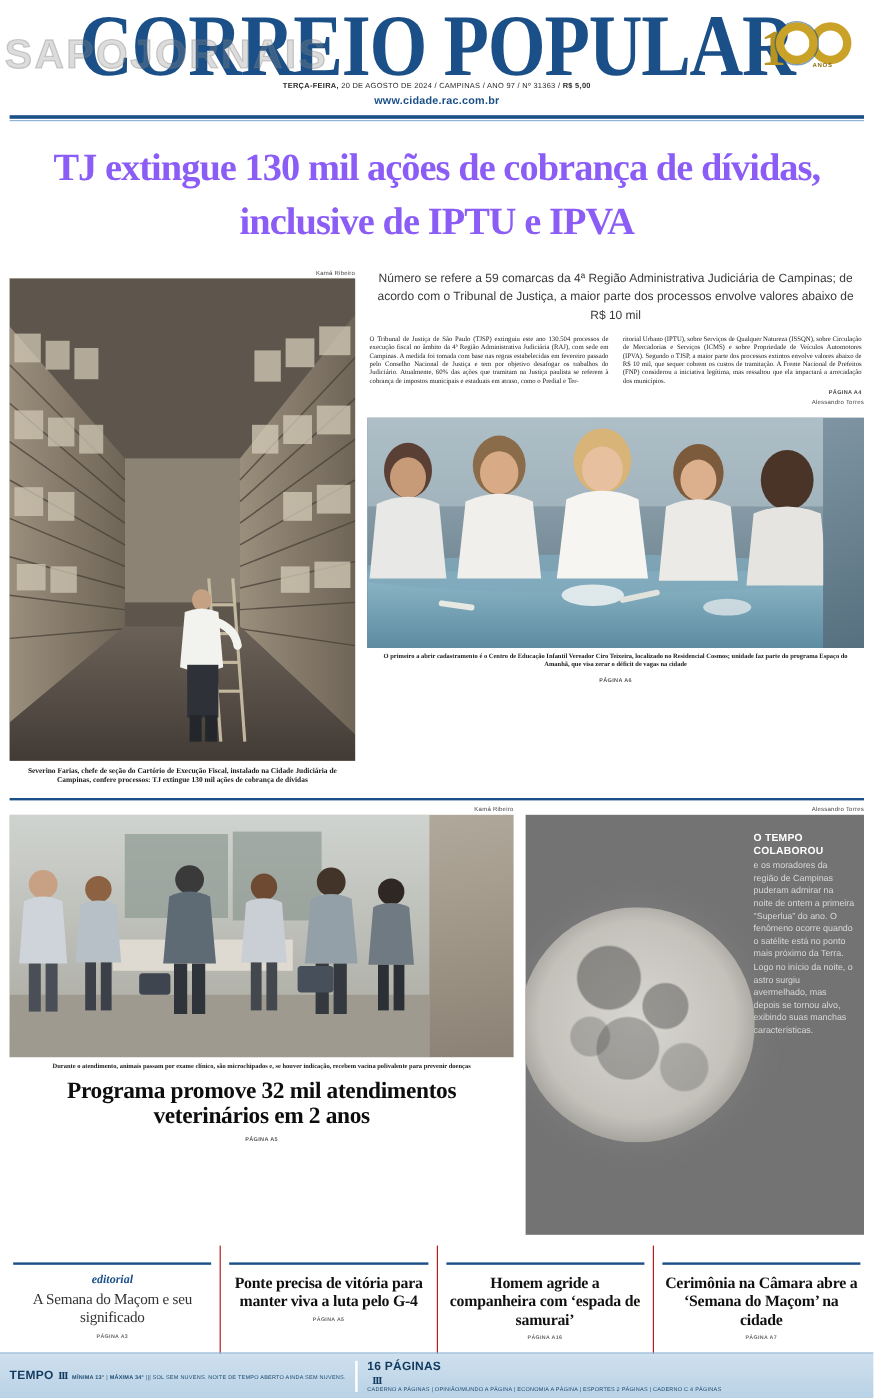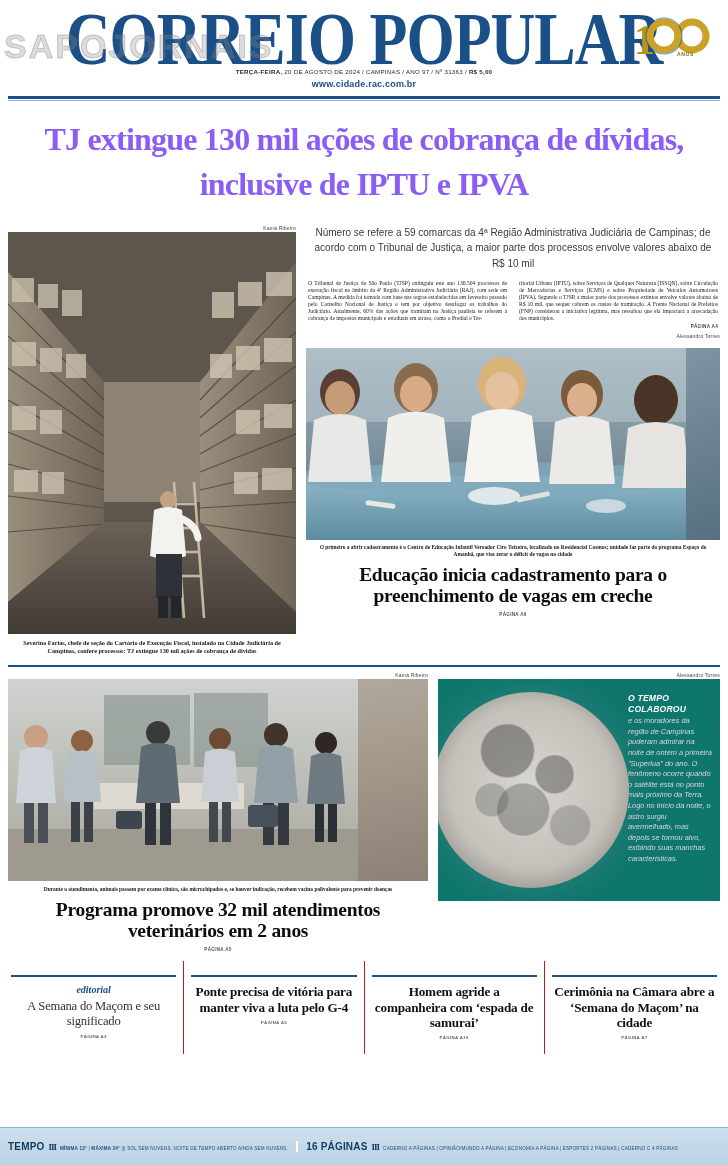--- a/index.html
+++ b/index.html
@@ -124,22 +124,22 @@
     font-size:5.4px; line-height:7.2px; text-align:center; font-weight:700;
     color:#1a1a1a; margin-top:5px; padding:0 14px;
   }
   .vet-head{
     text-align:center; font-weight:700; font-size:19.5px; line-height:21px;
     margin-top:6px; letter-spacing:-.3px; color:#0d0d0d;
   }
 
   
   .moon-panel{
-    width:100%; height:222px; background:#0f766e; position:relative;
-    display:flex; overflow:hidden;font-style:italic;
+    width:100%; height:350px; background:#737373; position:relative;
+    display:flex; overflow:hidden;
   }
   .moon-stage{ flex:1; position:relative; }
   .moon-disc{
     position:absolute; left:50%; top:50%; transform:translate(-50%,-50%);
     width:196px; height:196px; border-radius:50%;
     background:
       radial-gradient(circle at 38% 30%, rgba(60,60,60,.45) 0 14%, rgba(0,0,0,0) 15%),
       radial-gradient(circle at 62% 42%, rgba(55,55,55,.40) 0 11%, rgba(0,0,0,0) 12%),
       radial-gradient(circle at 46% 60%, rgba(70,70,70,.35) 0 16%, rgba(0,0,0,0) 17%),
       radial-gradient(circle at 30% 55%, rgba(80,80,80,.30) 0 9%, rgba(0,0,0,0) 10%),
@@ -177,21 +177,21 @@
   }
 
   
   .footer{
     position:absolute; left:0; right:0; bottom:0; height:38px;
     display:flex; align-items:center;
     background:linear-gradient(180deg,#cfe0ee 0%,#b9d2e6 100%);
     border-top:1px solid #8fb4d4;
   }
   .foot-seg{ display:flex; align-items:baseline; padding:0 8px; white-space:nowrap; }
-  .foot-seg.b2{ border-left:2px solid #ffffff; }
+  .foot-seg.b2{ border-left:2px solid #ffffff;flex-direction:column; }
   .foot-lab{
     font-family:"Liberation Sans", sans-serif; font-weight:700;
     font-size:10px; color:#123a5e; letter-spacing:.2px;
   }
   .foot-bars{ color:#123a5e; font-weight:700; font-size:9px; padding:0 4px; letter-spacing:-1px;}
   .foot-det{
     font-family:"Liberation Sans", sans-serif; font-size:4.6px;
     color:#1d4b72; letter-spacing:.2px;
   }
   .foot-det b{ font-weight:700; }
@@ -393,21 +393,20 @@
           </g>
         </g>
 
         <ellipse cx="188" cy="148" rx="26" ry="9" fill="#e9eef0" opacity=".9"></ellipse>
         <rect x="210" y="150" width="34" height="5" rx="2.5" fill="#e2e2dd" transform="rotate(-12 210 150)"></rect>
         <ellipse cx="300" cy="158" rx="20" ry="7" fill="#dfe6e9" opacity=".8"></ellipse>
         <rect x="60" y="152" width="30" height="5" rx="2.5" fill="#e8e8e2" transform="rotate(8 60 152)"></rect>
       </svg>
     </div>
     <div class="creche-cap">O primeiro a abrir cadastramento é o Centro de Educação Infantil Vereador Ciro Teixeira, localizado no Residencial Cosmos; unidade faz parte do programa Espaço do Amanhã, que visa zerar o déficit de vagas na cidade</div>
-    <h2 class="sec-head">Educação inicia cadastramento para o preenchimento de vagas em creche</h2>
     <div class="pg-ref-c">PÁGINA A6</div>
   </div>
 </section>
 
 <div class="band-rule"></div>
 
 <section class="mid-grid">
 
   <div class="mid-left">
     <div class="credit">Kamá Ribeiro</div>

